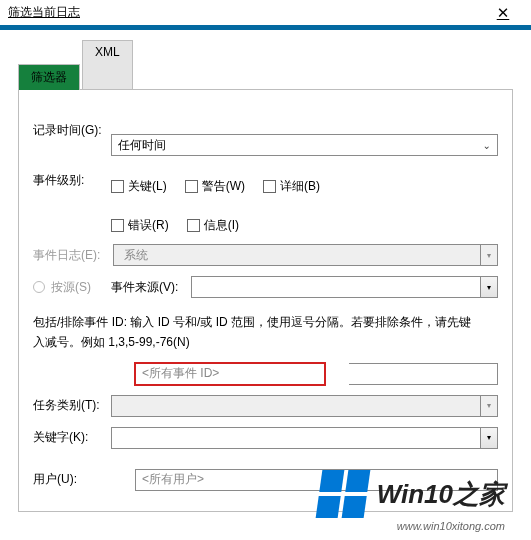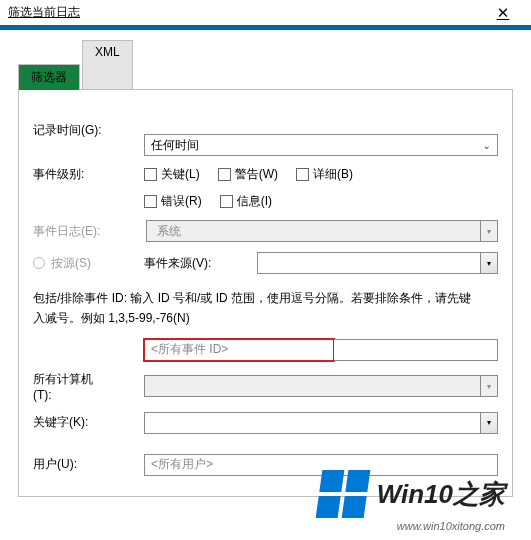--- a/index.html
+++ b/index.html
@@ -56,21 +56,20 @@
   .tab.inactive { background: #e5e5e5; }
   .panel {
     border: 1px solid #bdbdbd;
     border-top: none;
     padding: 14px 14px 10px 14px;
   }
   .row {
     display: flex;
     align-items: center;
     margin-bottom: 10px;
-    gap: 33px;
   }
   .lbl {
     width: 78px;
     flex-shrink: 0;
   }
   .lbl-disabled { color: #9b9b9b; }
   .select {
     flex: 1;
     height: 22px;
     border: 1px solid #8a8a8a;
@@ -89,20 +88,21 @@
   .checks {
     flex: 1;
     display: flex;
     gap: 18px;
     align-items: center;
   }
   .chk {
     display: flex;
     align-items: center;
     gap: 4px;
+    margin-top: 12px;
   }
   .chk-box {
     width: 13px;
     height: 13px;
     border: 1px solid #666;
     background: #fff;
     cursor: pointer;
   }
   .radio {
     width: 12px;
@@ -163,20 +163,21 @@
   }
   .input-field {
     flex: 1;
     height: 22px;
     border: 1px solid #8a8a8a;
     padding: 0 6px;
     display: flex;
     align-items: center;
     color: #888;
     background: #fff;
+    margin-left: 24px;
   }
   .highlight {
     outline: 2px solid #d22020;
     outline-offset: -1px;
   }
   .watermark {
     position: absolute;
     right: 26px;
     bottom: 8px;
     text-align: right;
@@ -296,21 +297,21 @@
 
     <div class="row">
       <div class="lbl"></div>
       <div class="input-outer">
         <div class="input-field highlight" style="width:190px;flex:0 0 auto">&lt;所有事件 ID&gt;</div>
         <div class="input-field" style="border-left:none;color:#000"></div>
       </div>
     </div>
 
     <div class="row">
-      <div class="lbl">所有计算机(T):</div>
+      <div class="lbl">任务类别(T):</div>
       <div class="combo combo-disabled">
         <div class="combo-input"></div>
         <div class="combo-btn">
             <span>▾</span>
           </div>
       </div>
     </div>
 
     <div class="row" style="margin-bottom:20px">
       <div class="lbl">关键字(K):</div>

